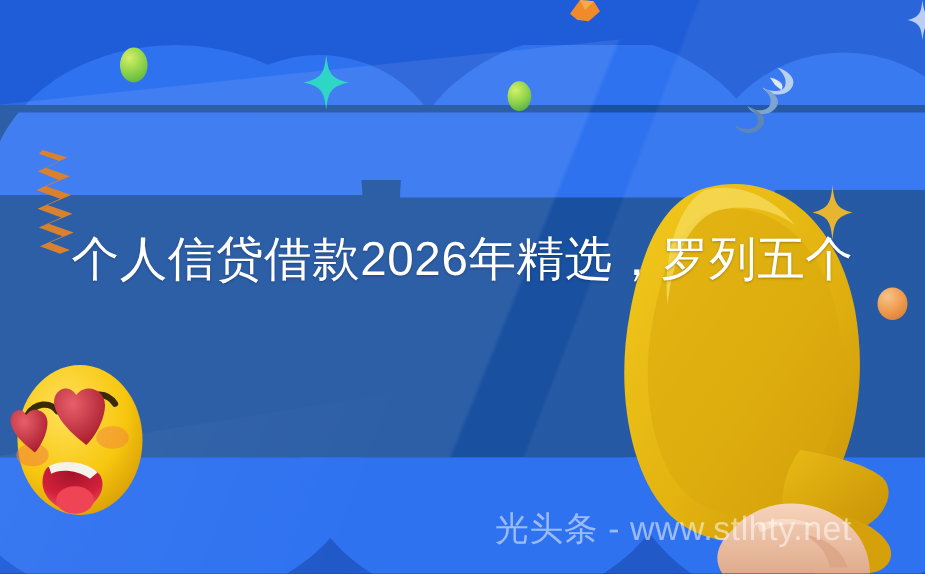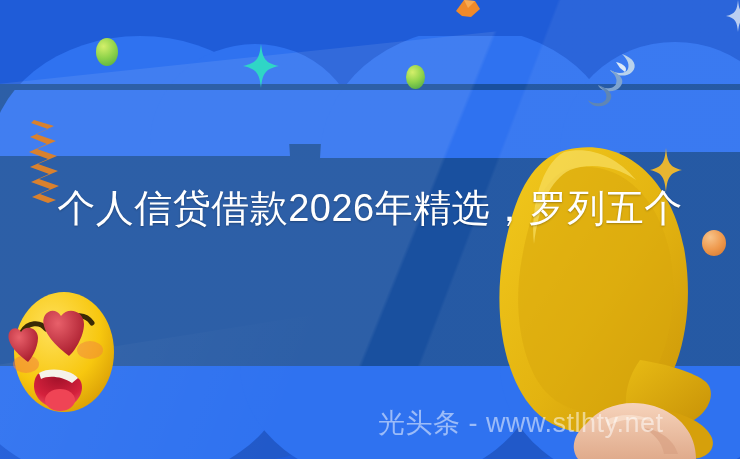--- a/index.html
+++ b/index.html
@@ -130,21 +130,21 @@
     letter-spacing: 0.5px;
     font-weight: 400;
     text-shadow: 0 1px 2px rgba(0,0,0,0.28);
     z-index: 40;
   }
   #title-block .tline { display: block; white-space: nowrap; }
 
   
   #watermark {
     position: absolute;
-    left: 378px; top: 406px;
+    left: 396px; top: 406px;
     font-size: 27px;
     line-height: 34px;
     color: rgba(255,255,255,0.52);
     letter-spacing: 0.5px;
     white-space: nowrap;
     z-index: 50;
   }
 </style>
 </head>
 <body>

